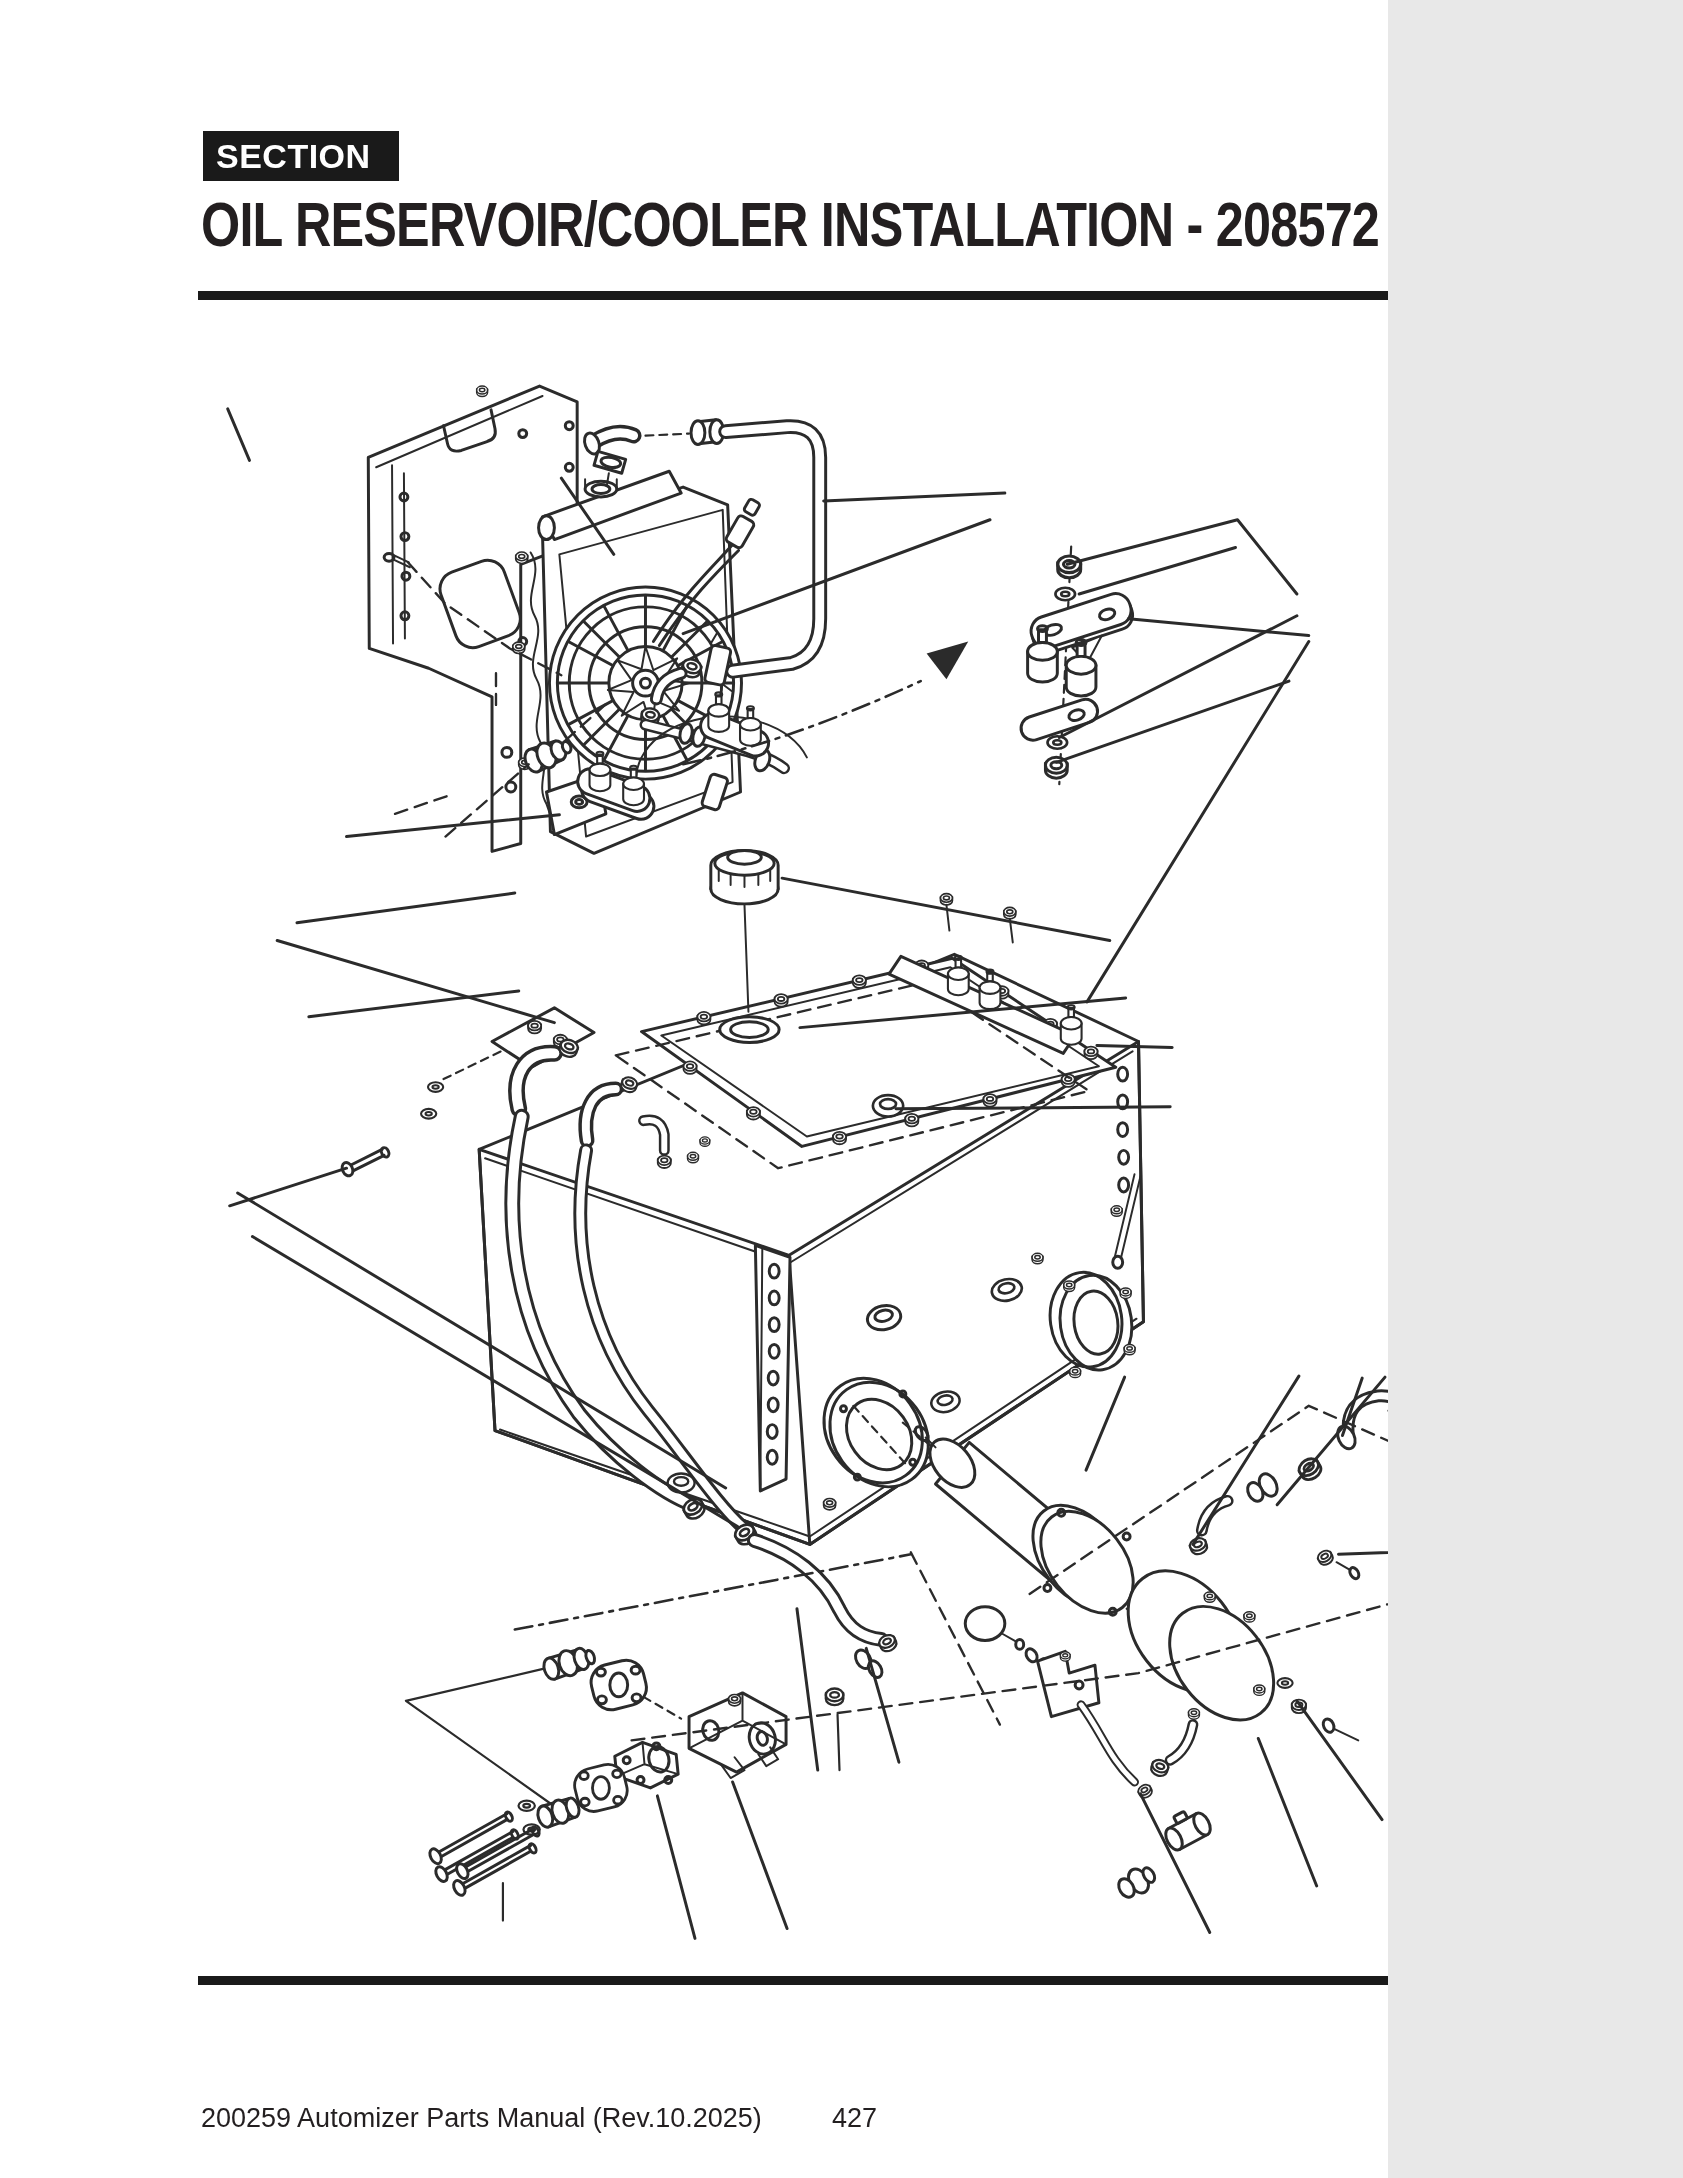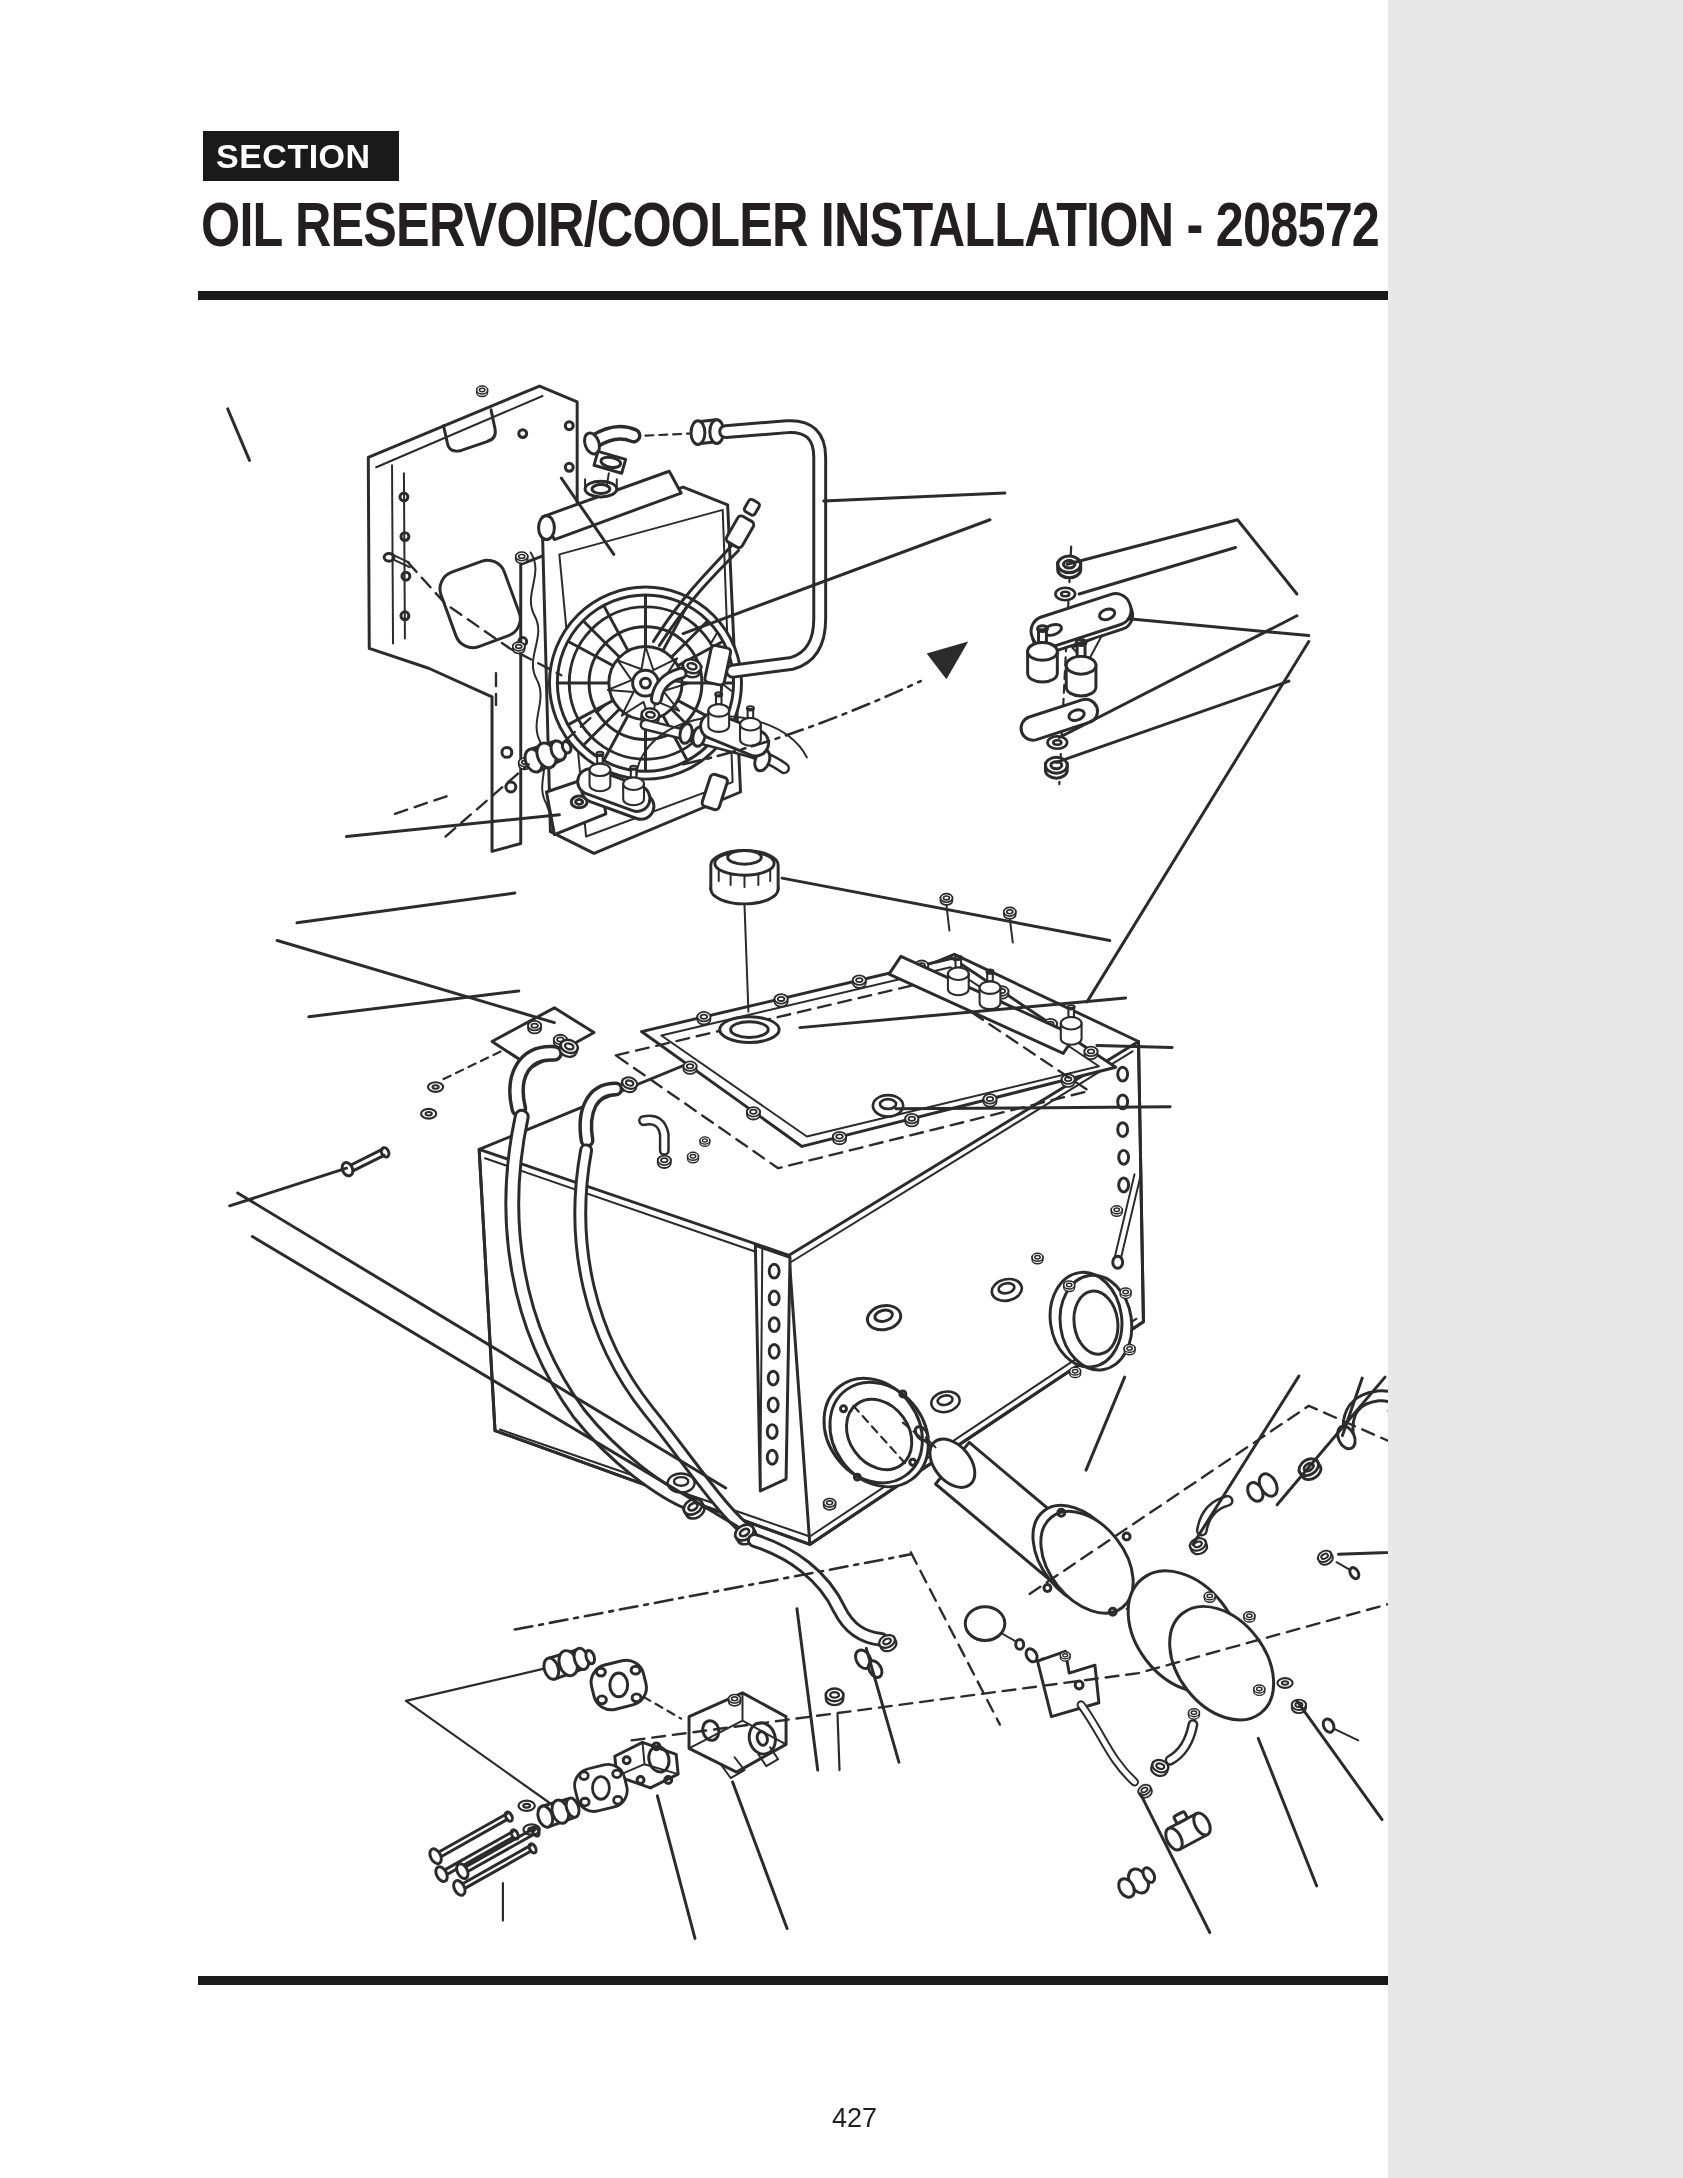--- a/index.html
+++ b/index.html
@@ -515,15 +515,16 @@
       <path d="M1152,1812 L1222,1952"></path>
 
       <path d="M805,1625 L826,1788"></path>
       <path d="M875,1665 L908,1780"></path>
       <path d="M664,1814 L702,1958"></path>
       <path d="M740,1800 L795,1948"></path>
     </g>
   </svg>
 
   <div id="rule-bottom" class="rule"></div>
+  <div id="footer-text">200259 Automizer Parts Manual (Rev.10.2025)</div>
   <div id="footer-page">427</div>
 </div>
 
 
 </body></html>

